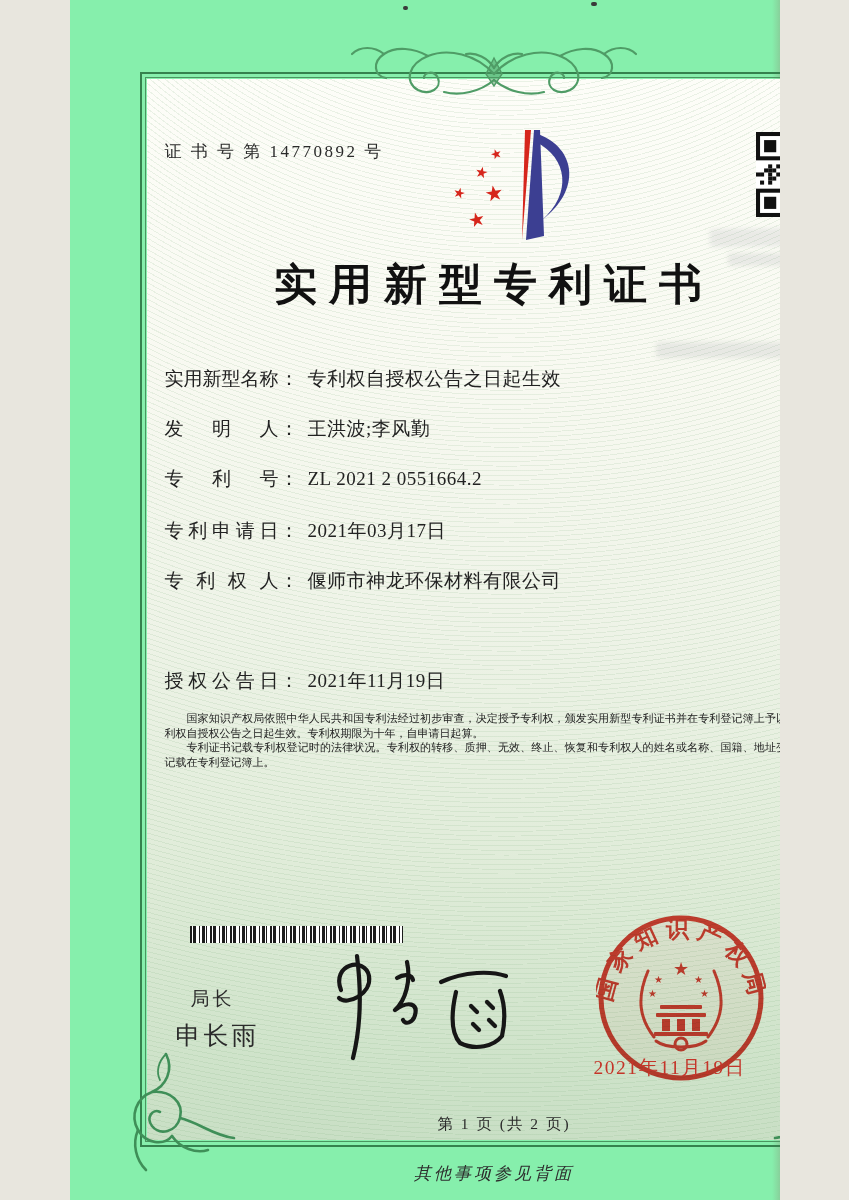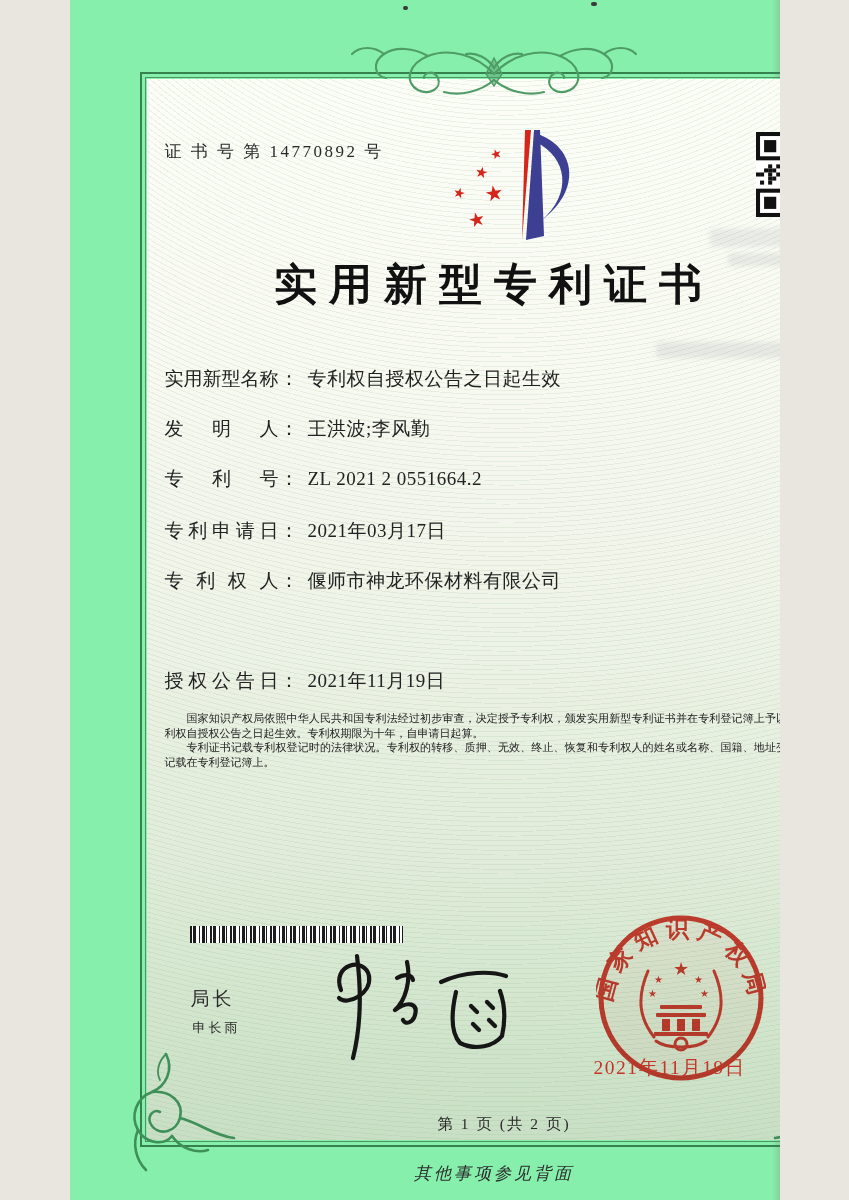--- a/index.html
+++ b/index.html
@@ -37,21 +37,21 @@
          text-align:justify;color:#222;}
   .paras p{margin:0;text-indent:2em;}
 
   .barcode{position:absolute;left:120px;top:926px;width:213px;height:17px;
       background:repeating-linear-gradient(90deg,
         #1c1c1c 0 2px,#fff 2px 3px,#1c1c1c 3px 6px,#fff 6px 9px,
         #1c1c1c 9px 10px,#fff 10px 12px,#1c1c1c 12px 15px,#fff 15px 16px,
         #1c1c1c 16px 17px,#fff 17px 20px);}
   .director-label{position:absolute;left:121px;top:986px;font-size:19px;letter-spacing:3px;
       font-family:Liberation Sans, sans-serif;color:#2b2b2b;}
-  .director-name{position:absolute;left:123px;top:1019px;font-size:13px;letter-spacing:3px;
+  .director-name{position:absolute;left:106px;top:1019px;font-size:25px;letter-spacing:3px;
       font-family:"Liberation Sans","DejaVu Sans",sans-serif;color:#2b2b2b;}
   .signature{position:absolute;left:243px;top:948px;}
 
   .seal{position:absolute;left:526px;top:913px;opacity:.95;mix-blend-mode:multiply;}
   .seal-date{position:absolute;left:524px;top:1054px;font-size:19.5px;letter-spacing:1.5px;
       color:#c43529;z-index:5;}
 
   .page-footer{position:absolute;left:0;top:1114px;width:849px;text-align:center;
       font-size:15.5px;letter-spacing:2px;color:#2a2a2a;padding-left:10px;}
   .back-note{position:absolute;left:0;top:1162px;width:849px;text-align:center;

